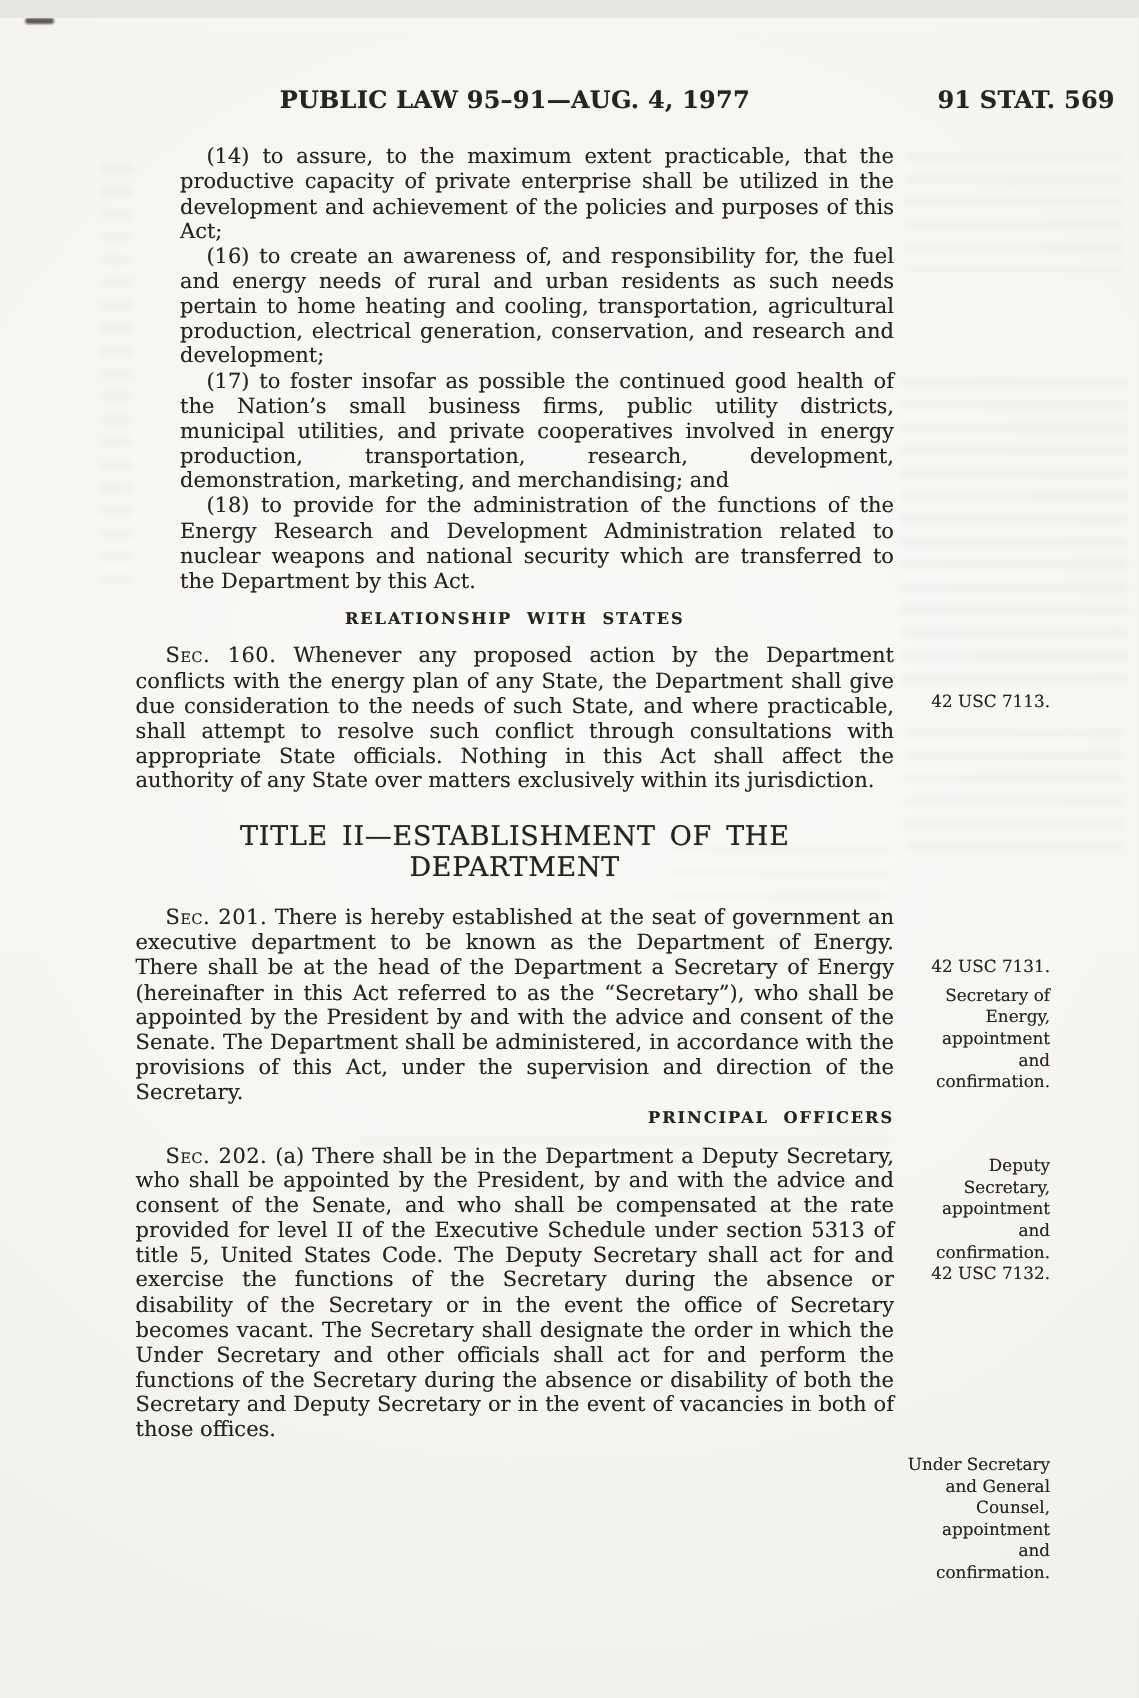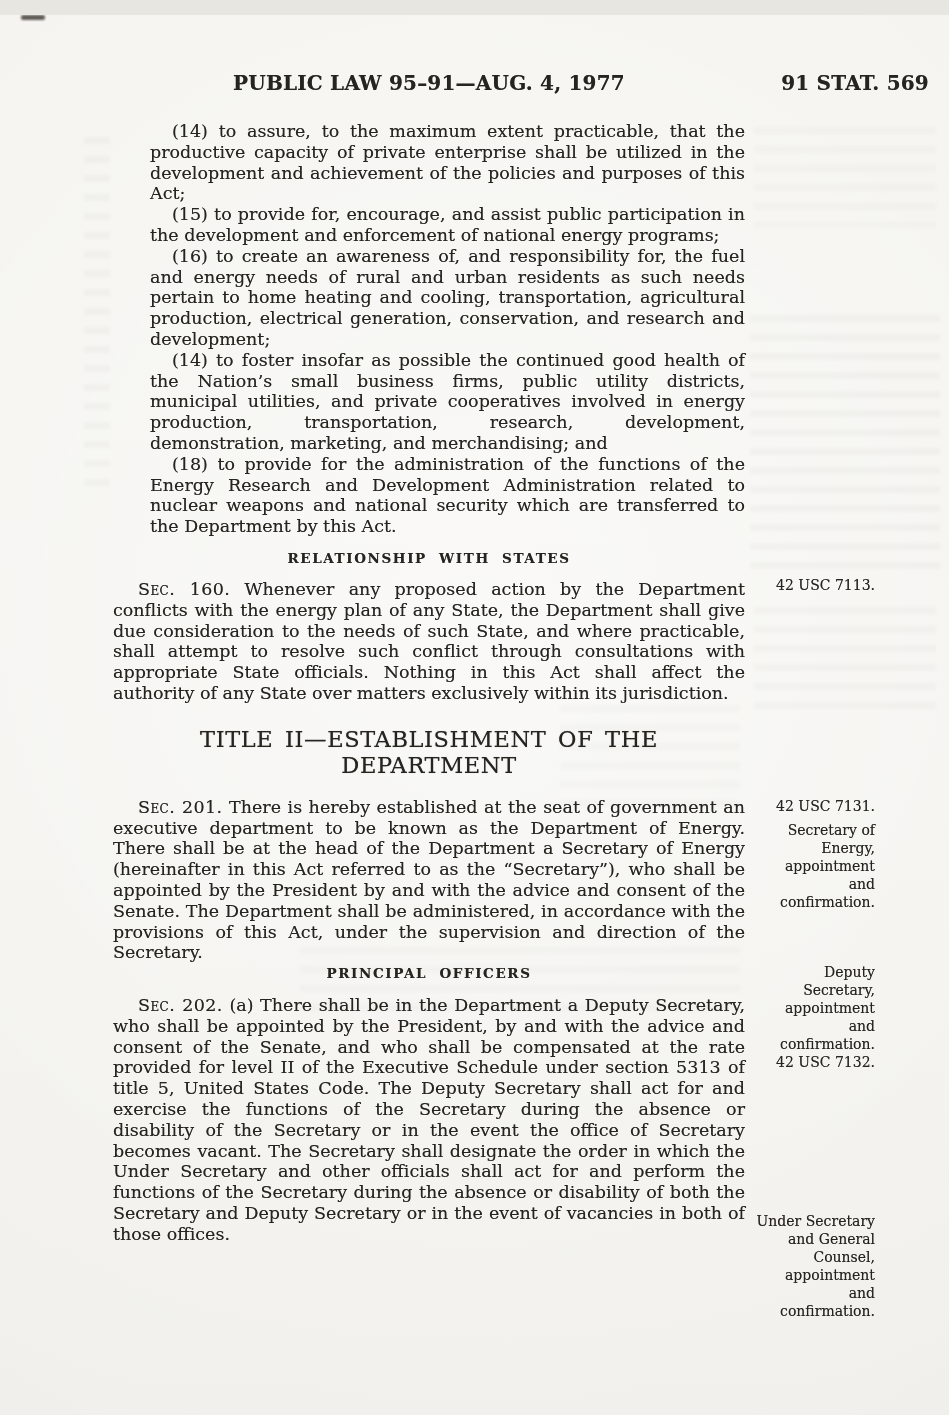--- a/index.html
+++ b/index.html
@@ -89,21 +89,21 @@
     font-size: 13.5px;
     line-height: 15px;
     font-weight: 700;
     text-align: center;
     text-indent: 0;
     letter-spacing: 1.6px;
     word-spacing: 6px;
     text-shadow: 0 0 0.5px rgba(38,36,31,0.5);
   }
   .crosshead.establishment { margin: 0 0 13px; }
-  .crosshead.principal { margin: 3px 0 14px; }
+  .crosshead.principal { margin: 3px 0 14px; text-align: right; }
   .title-head {
     margin: 22px 0 19px;
     font-size: 22.5px;
     line-height: 26px;
     font-weight: 400;
     text-align: center;
     text-indent: 0;
     letter-spacing: 0.6px;
     word-spacing: 4px;
     text-shadow: 0 0 0.7px rgba(38,36,31,0.6);
@@ -132,23 +132,22 @@
   <div class="bleed bleed-col-a"></div>
   <div class="bleed bleed-col-b"></div>
 
   <header class="page-header">
     <div class="running-title">PUBLIC LAW 95–91—AUG. 4, 1977</div>
     <div class="stat-citation">91 STAT. 569</div>
   </header>
 
   <main class="text-column">
     <p class="clause">(14) to assure, to the maximum extent practicable, that the productive capacity of private enterprise shall be utilized in the development and achievement of the policies and purposes of this Act;</p>
-    <p class="clause">(15) to provide for, encourage, and assist public participation in the development and enforcement of national energy programs;</p>
     <p class="clause">(16) to create an awareness of, and responsibility for, the fuel and energy needs of rural and urban residents as such needs pertain to home heating and cooling, transportation, agricultural production, electrical generation, conservation, and research and development;</p>
-    <p class="clause">(14) to foster insofar as possible the continued good health of the Nation’s small business firms, public utility districts, municipal utilities, and private cooperatives involved in energy production, transportation, research, development, demonstration, marketing, and merchandising; and</p>
+    <p class="clause">(17) to foster insofar as possible the continued good health of the Nation’s small business firms, public utility districts, municipal utilities, and private cooperatives involved in energy production, transportation, research, development, demonstration, marketing, and merchandising; and</p>
     <p class="clause">(18) to provide for the administration of the functions of the Energy Research and Development Administration related to nuclear weapons and national security which are transferred to the Department by this Act.</p>
 
     <h3 class="crosshead">RELATIONSHIP WITH STATES</h3>
 
     <p class="sec-para">
       <span class="sc">Sec. 160.</span>
       <span>Whenever any proposed action by the Department conflicts with the energy plan of any State, the Department shall give due consideration to the needs of such State, and where practicable, shall attempt to resolve such conflict through consultations with appropriate State officials. Nothing in this Act shall affect the authority of any State over matters exclusively within its jurisdiction.</span>
     </p>
 
     <h2 class="title-head">TITLE II—ESTABLISHMENT OF THE DEPARTMENT</h2>

